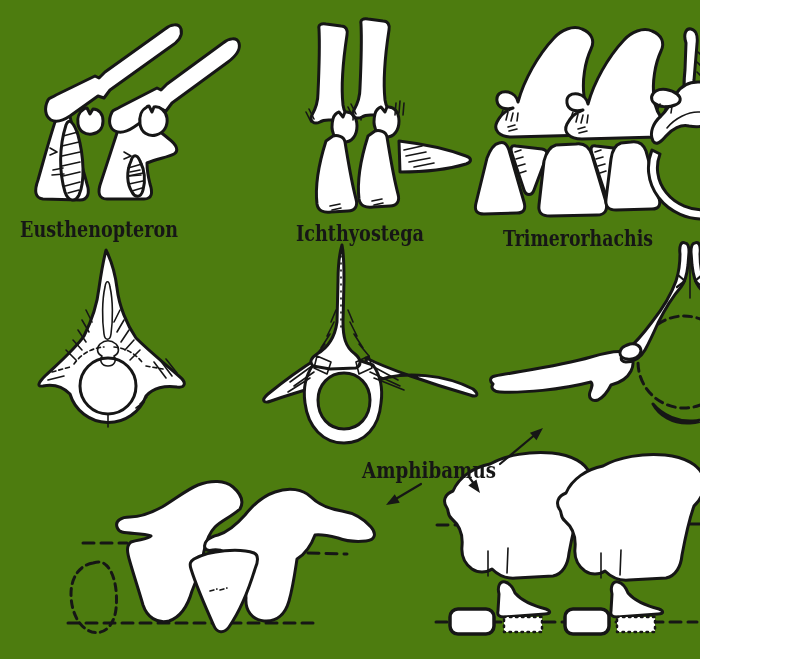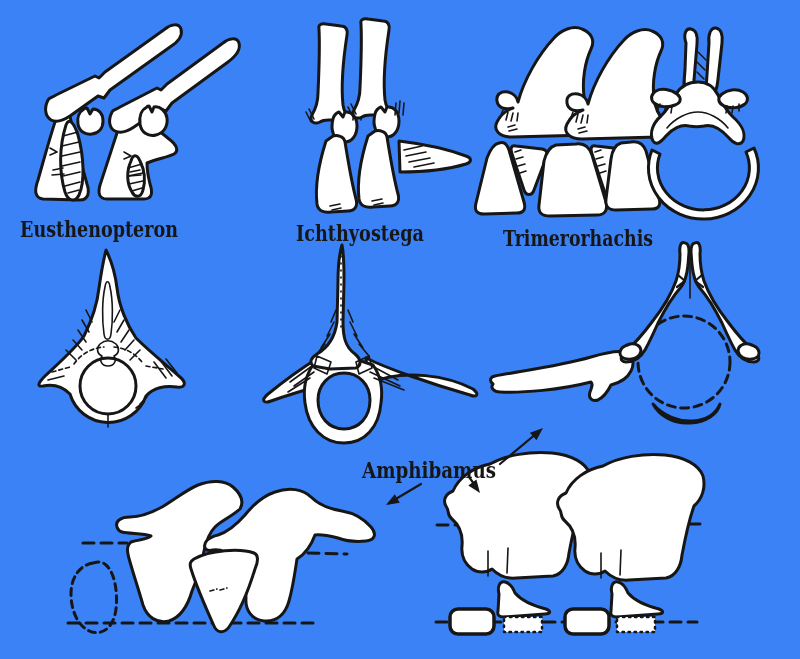--- a/index.html
+++ b/index.html
@@ -1,16 +1,16 @@
 <!DOCTYPE html>
 <html><head>
 <meta charset="utf-8">
 <style>
   html,body{margin:0;padding:0;background:#fff;}
-  .canvas{position:relative;width:800px;height:659px;background:#3b82f6;overflow:hidden;
+  .canvas{position:relative;width:700px;height:659px;background:#4d7c0f;overflow:hidden;
           font-family:"DejaVu Serif", serif;}
   svg{display:block}
   
   path,line,circle,ellipse,rect{stroke:#161616;stroke-width:3;fill:none;
       stroke-linecap:round;stroke-linejoin:round;}
   .f{fill:#ffffff;}             
   .thin{stroke-width:1.6;}
   .med{stroke-width:2.2;}
   .dash{stroke-dasharray:11 7;}
   .dash2{stroke-dasharray:7 5;}

